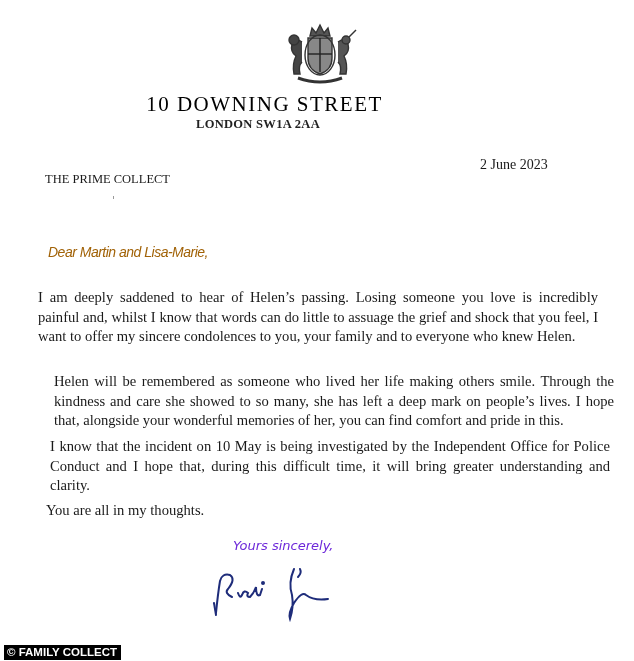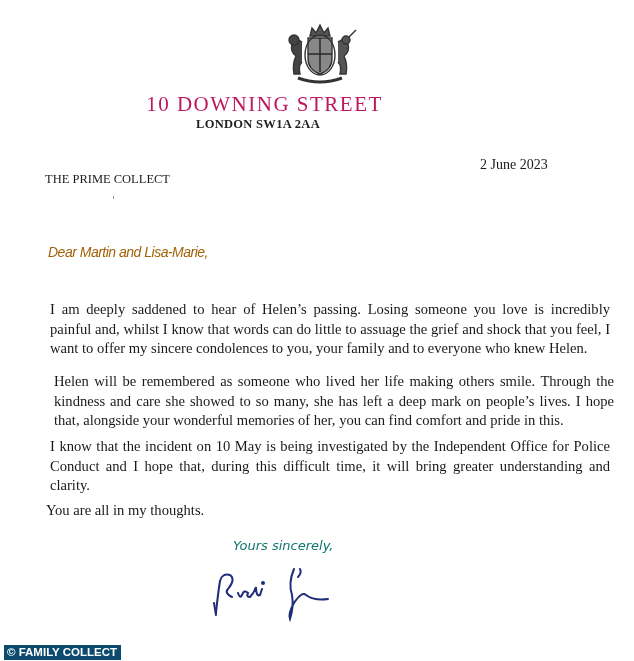--- a/index.html
+++ b/index.html
@@ -1,37 +1,37 @@
 <!DOCTYPE html>
 <html><head>
 <meta charset="utf-8">
 <style>
   html, body { margin: 0; padding: 0; background: #ffffff; }
   body { width: 634px; height: 661px; position: relative; overflow: hidden;
          font-family: "Liberation Serif", serif; color: #1a1a1a; }
   .crest { position: absolute; left: 272px; top: 22px; width: 96px; height: 66px; }
   .address-title { position: absolute; left: 0; width: 529px; top: 92px; text-align: center;
-         font-size: 21px; letter-spacing: 1.5px; color: #be185d; }
+         font-size: 21px; letter-spacing: 1.5px; color: #000000; }
   .address-line { position: absolute; left: 0; width: 516px; top: 117px; text-align: center;
          font-size: 12.5px; font-weight: bold; letter-spacing: 0.3px; color: #222; }
   .date { position: absolute; left: 480px; top: 157px; font-size: 14px; }
   .from { position: absolute; left: 45px; top: 172px; font-size: 12.5px; }
   .speck { position: absolute; left: 113px; top: 196px; width: 1px; height: 3px; background: #999; }
   .salutation { position: absolute; left: 48px; top: 244px; font-family: Liberation Sans, sans-serif;
          font-style: italic; font-size: 14px; color: #a16207; letter-spacing: -0.5px; }
   .para { position: absolute; left: 38px; width: 560px; font-size: 14.6px; line-height: 19.5px;
          text-align: justify; }
   .p1 { top: 288px; }
   .p2 { top: 356px; }
   .p3 { top: 425px; }
   .p4 { top: 493px; }
   .closing { position: absolute; left: 233px; top: 538px; font-family: "DejaVu Sans", sans-serif;
-         font-style: italic; font-size: 13px; color: #0f766e; }
+         font-style: italic; font-size: 13px; color: #6d28d9; }
   .signature { position: absolute; left: 210px; top: 563px; width: 130px; height: 60px; }
-  .credit { position: absolute; left: 4px; top: 645px; background: #0c4a6e; color: #ffffff;
+  .credit { position: absolute; left: 4px; top: 645px; background: #000000; color: #ffffff;
          font-family: "Liberation Sans", sans-serif; font-weight: bold; font-size: 11.5px;
          padding: 1px 4px 1px 3px; line-height: 13px; }
 </style>
 </head>
 <body>
 
 <div>
 
   <svg class="crest" viewBox="0 0 96 66">
     <g fill="none" stroke="#333" stroke-width="1.4">
@@ -57,21 +57,21 @@
 
   <div class="address-title">10 DOWNING STREET</div>
   <div class="address-line">LONDON SW1A 2AA</div>
 
   <div class="date">2 June 2023</div>
   <div class="from">THE PRIME COLLECT</div>
   <div class="speck"></div>
 
   <div class="salutation">Dear Martin and Lisa-Marie,</div>
 
-  <p class="para p1" style="margin:12px">I am deeply saddened to hear of Helen’s passing. Losing someone you love is incredibly painful and, whilst I know that words can do little to assuage the grief and shock that you feel, I want to offer my sincere condolences to you, your family and to everyone who knew Helen.</p>
+  <p class="para p1" style="margin:0">I am deeply saddened to hear of Helen’s passing. Losing someone you love is incredibly painful and, whilst I know that words can do little to assuage the grief and shock that you feel, I want to offer my sincere condolences to you, your family and to everyone who knew Helen.</p>
   <p class="para p2" style="margin:16px">Helen will be remembered as someone who lived her life making others smile. Through the kindness and care she showed to so many, she has left a deep mark on people’s lives. I hope that, alongside your wonderful memories of her, you can find comfort and pride in this.</p>
   <p class="para p3" style="margin:12px">I know that the incident on 10 May is being investigated by the Independent Office for Police Conduct and I hope that, during this difficult time, it will bring greater understanding and clarity.</p>
   <p class="para p4" style="margin:8px">You are all in my thoughts.</p>
 
   <div class="closing">Yours sincerely,</div>
 
   <svg class="signature" viewBox="0 0 130 60">
     <g fill="none" stroke="#1e2c7a" stroke-width="2" stroke-linecap="round">
       <path d="M6 50 Q8 30 10 18 Q12 10 20 12 Q26 16 18 26 Q14 30 22 34"></path>
       <path d="M6 52 L4 40"></path>

